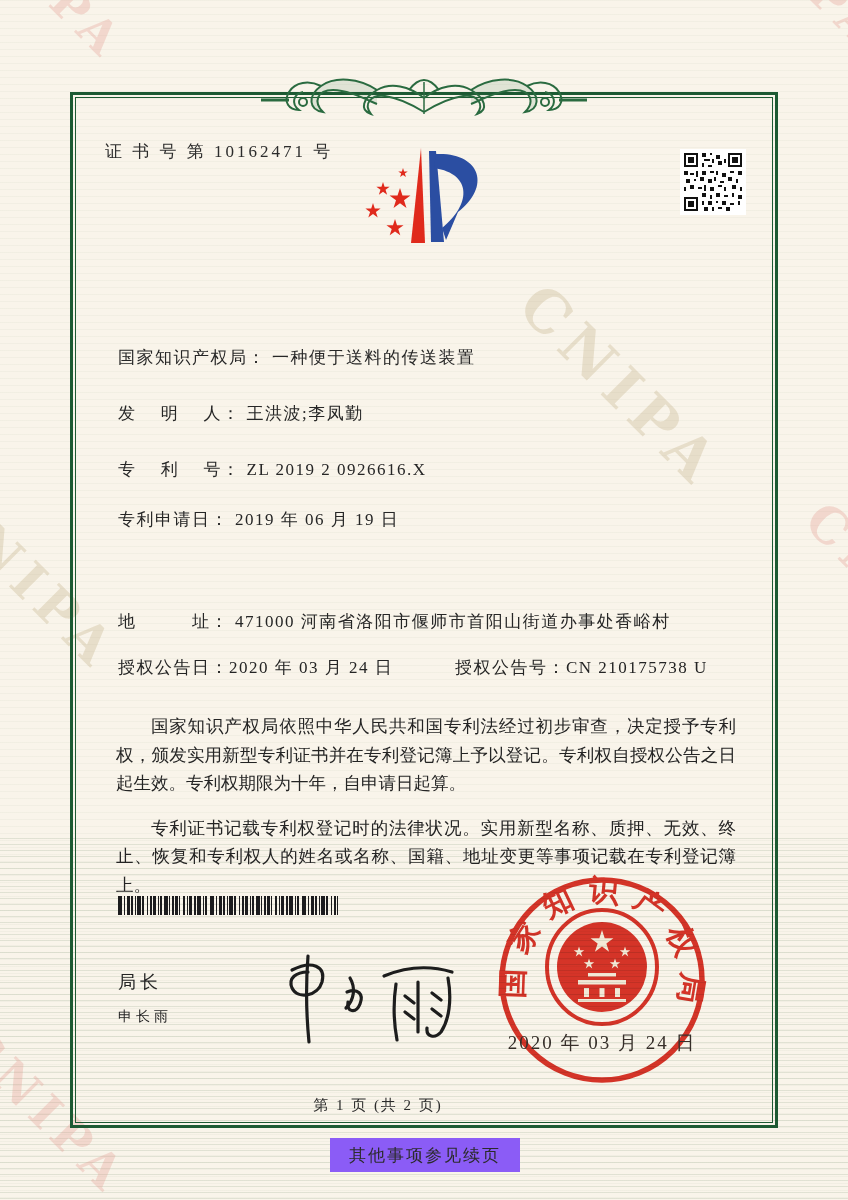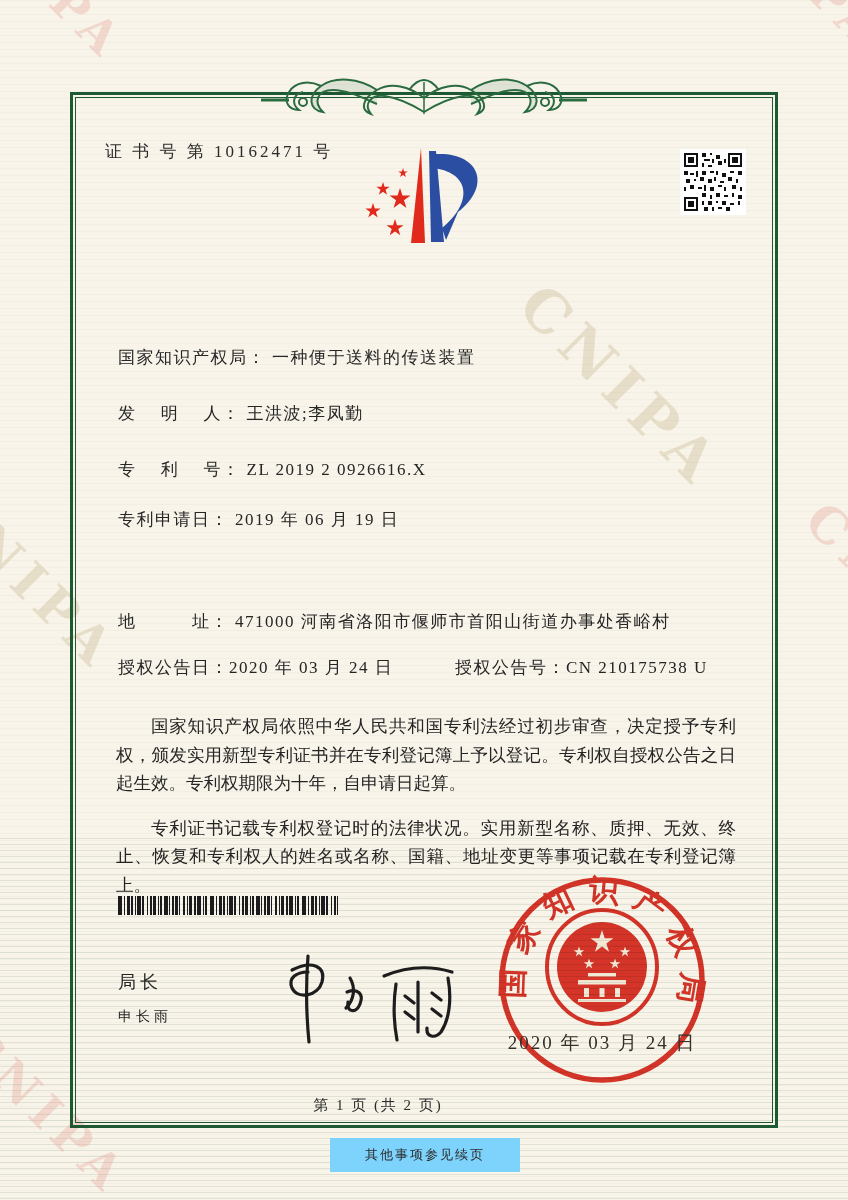--- a/index.html
+++ b/index.html
@@ -85,23 +85,23 @@
   .sig-script{position:absolute;left:246px;top:944px;width:220px;height:104px;}
 
   .seal{position:absolute;left:494px;top:872px;width:216px;height:216px;
         mix-blend-mode:multiply;opacity:0.94;}
 
   .page-indicator{
     position:absolute;left:0;top:1096px;width:756px;text-align:center;
     font-size:15px;letter-spacing:2px;color:#2b2b2b;font-family:Liberation Serif, serif;
   }
   .note-box{
-    position:absolute;left:330px;top:1138px;width:190px;height:34px;background:#7dd3fc;
+    position:absolute;left:330px;top:1138px;width:190px;height:34px;background:#8b5cf6;
     display:flex;align-items:center;justify-content:center;
-    font-size:13px;letter-spacing:2px;color:#2b2b2b;
+    font-size:17px;letter-spacing:2px;color:#2b2b2b;
   }
 </style>
 </head>
 <body>
 
 <div class="page">
 
   <div class="waves-all"></div>
   <div class="waves-bottom"></div>
 

